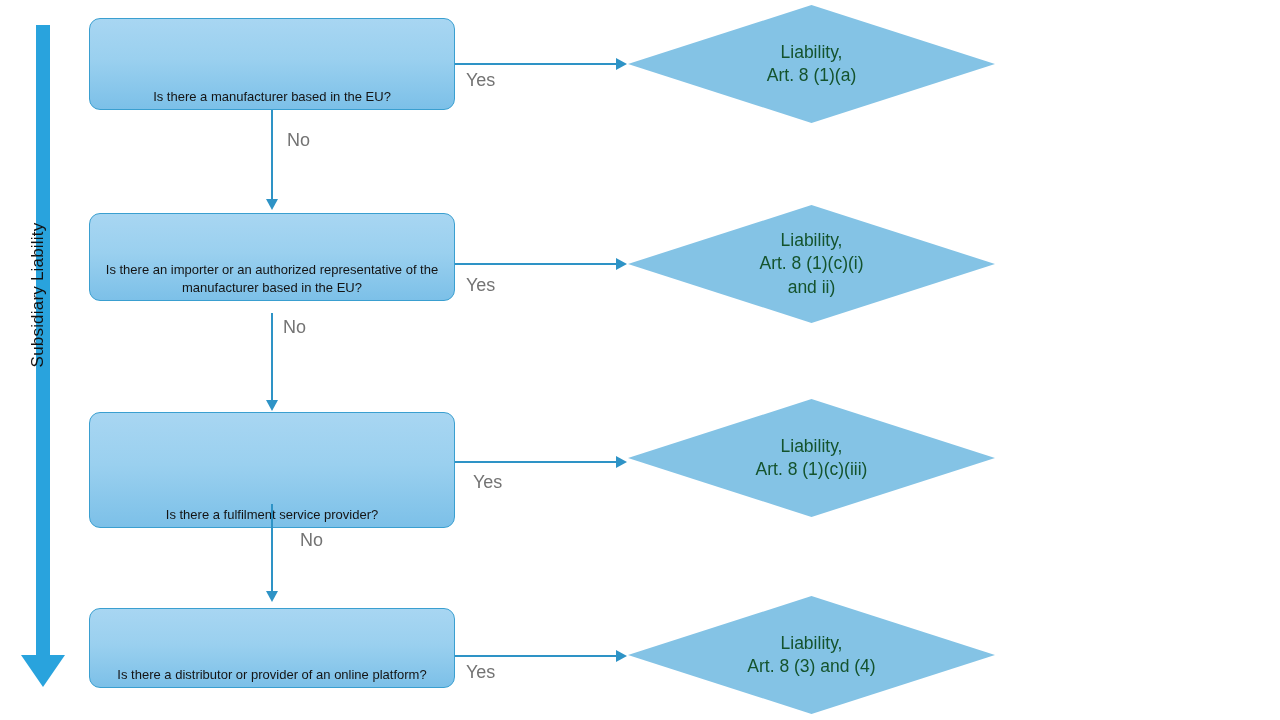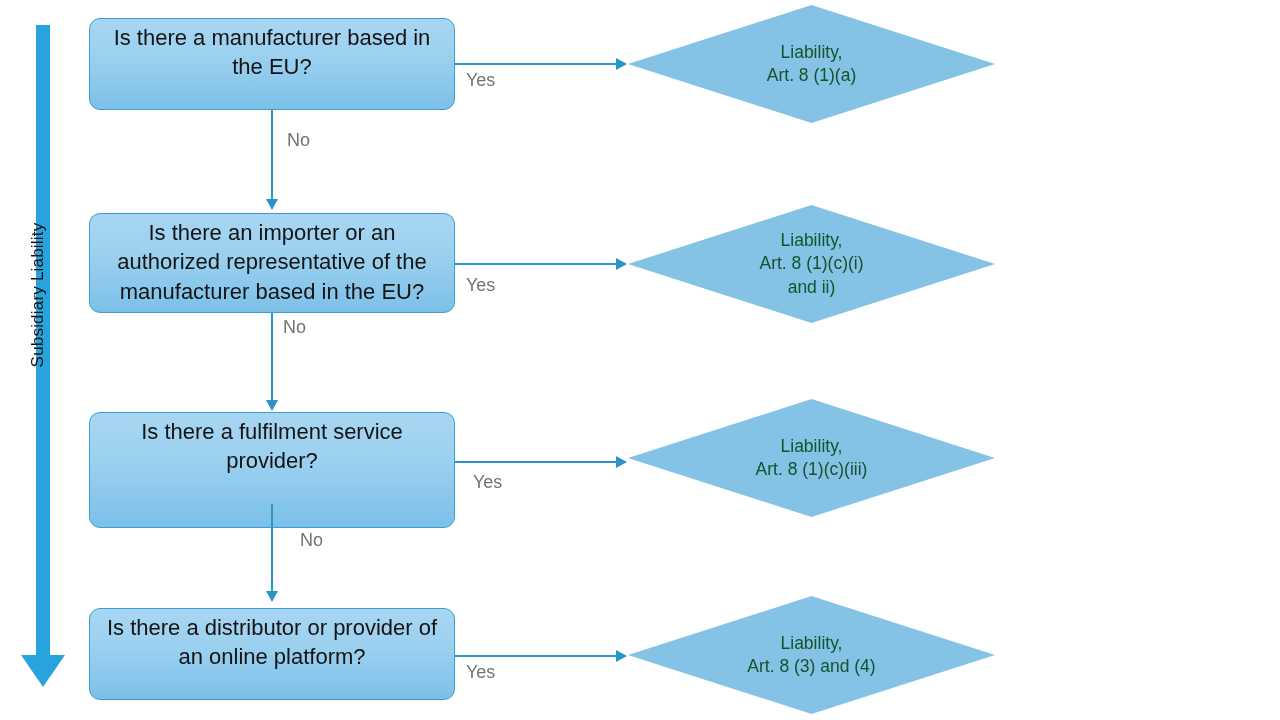--- a/index.html
+++ b/index.html
@@ -36,25 +36,25 @@
   }
 
   
   .decision-box {
     position: absolute;
     box-sizing: border-box;
     border: 1px solid #3a9fd0;
     border-radius: 11px;
     background: linear-gradient(to bottom, #a8d6f2 0%, #9ad0ef 45%, #7cc0e8 100%);
     display: flex;
-    align-items: flex-start;
+    align-items: flex-end;
     justify-content: center;
     text-align: center;
     padding: 4px 10px;
-    font-size: 22px;
+    font-size: 13px;
     line-height: 1.33;
     color: #141414;
   }
   .decision-box .box-text { display: block; }
 
   
   .diamond {
     position: absolute;
     display: flex;
     align-items: center;
@@ -144,21 +144,21 @@
   <div class="diamond" style="left:628px; top:5px; width:367px; height:118px;">
     <div class="shape"></div>
     <div class="diamond-text">Liability,
 Art. 8 (1)(a)</div>
   </div>
 
   <div class="conn-v" style="left:271px; top:110px; width:2px; height:90px;"></div>
   <div class="arrowhead-down" style="left:266px; top:199px;"></div>
   <div class="edge-label" style="left:287px; top:130px;">No</div>
 
-  <div class="decision-box" style="left:89px; top:213px; width:366px; height:100px;">
+  <div class="decision-box" style="left:89px; top:213px; width:366px; height:88px;">
     <span class="box-text">Is there an importer or an authorized representative of the manufacturer based in the EU?</span>
   </div>
 
   <div class="conn-h" style="left:455px; top:263px; width:163px;"></div>
   <div class="arrowhead-right" style="left:616px; top:258px;"></div>
   <div class="edge-label" style="left:466px; top:275px;">Yes</div>
 
   <div class="diamond" style="left:628px; top:205px; width:367px; height:118px;">
     <div class="shape"></div>
     <div class="diamond-text">Liability,
@@ -181,21 +181,21 @@
   <div class="diamond" style="left:628px; top:399px; width:367px; height:118px;">
     <div class="shape"></div>
     <div class="diamond-text">Liability,
 Art. 8 (1)(c)(iii)</div>
   </div>
 
   <div class="conn-v" style="left:271px; top:504px; width:2px; height:88px;"></div>
   <div class="arrowhead-down" style="left:266px; top:591px;"></div>
   <div class="edge-label" style="left:300px; top:530px;">No</div>
 
-  <div class="decision-box" style="left:89px; top:608px; width:366px; height:92px;">
+  <div class="decision-box" style="left:89px; top:608px; width:366px; height:80px;">
     <span class="box-text">Is there a distributor or provider of an online platform?</span>
   </div>
 
   <div class="conn-h" style="left:455px; top:655px; width:163px;"></div>
   <div class="arrowhead-right" style="left:616px; top:650px;"></div>
   <div class="edge-label" style="left:466px; top:662px;">Yes</div>
 
   <div class="diamond" style="left:628px; top:596px; width:367px; height:118px;">
     <div class="shape"></div>
     <div class="diamond-text">Liability,

